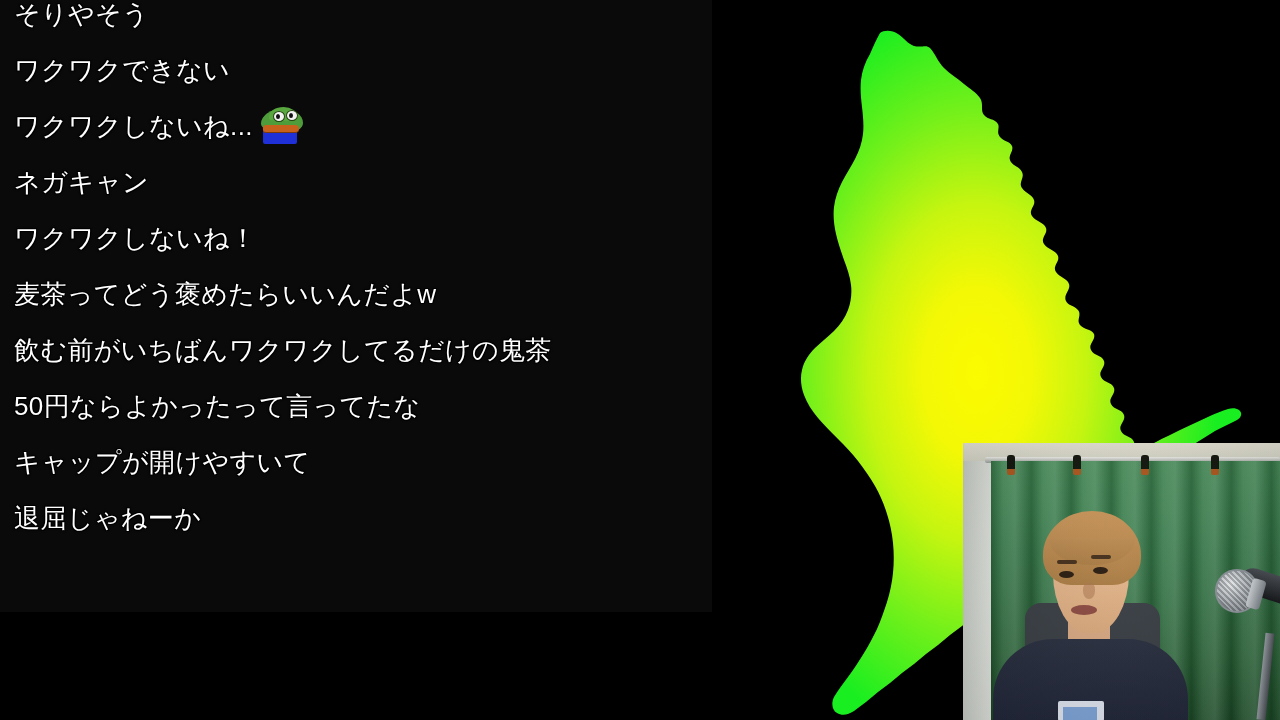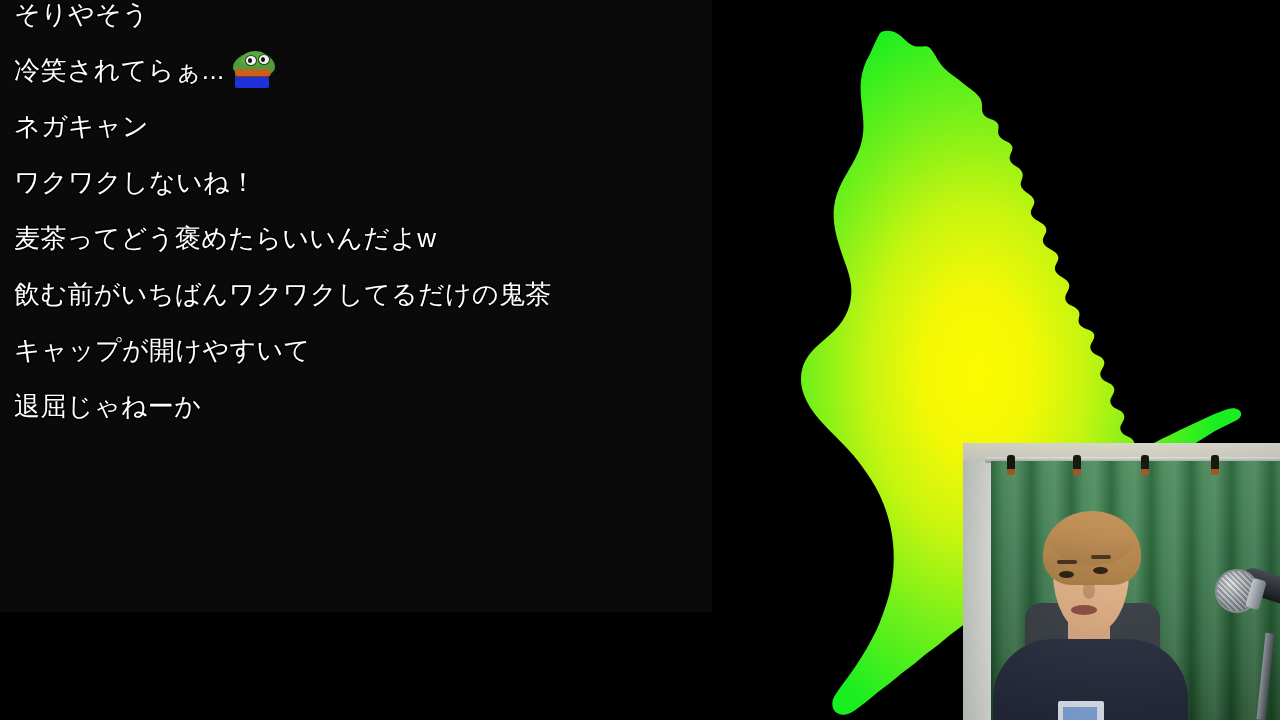--- a/index.html
+++ b/index.html
@@ -296,23 +296,26 @@
 <div id="stage">
 
   <div id="chat-panel">
     <div id="chat-list">
 
       <div class="chat-line">
         <span class="chat-text">そりやそう</span>
       </div>
 
 
-
-      <div class="chat-line">
-        <span class="chat-text">冷笑されてらぁ...</span>
+      <div class="chat-line">
+        <span class="chat-text">ワクワクできない</span>
+      </div>
+
+      <div class="chat-line">
+        <span class="chat-text">ワクワクしないね...</span>
         <span class="emote">
           <span class="pe-body"></span>
           <span class="pe-head"></span>
           <span class="pe-head2"></span>
           <span class="pe-mouth"></span>
           <span class="pe-eye l"></span>
           <span class="pe-eye r"></span>
           <span class="pe-pupil l"></span>
           <span class="pe-pupil r"></span>
         </span>
@@ -328,20 +331,23 @@
       </div>
 
       <div class="chat-line">
         <span class="chat-text">麦茶ってどう褒めたらいいんだよw</span>
       </div>
 
       <div class="chat-line">
         <span class="chat-text">飲む前がいちばんワクワクしてるだけの鬼茶</span>
       </div>
 
+      <div class="chat-line">
+        <span class="chat-text">50円ならよかったって言ってたな</span>
+      </div>
 
       <div class="chat-line">
         <span class="chat-text">キャップが開けやすいて</span>
       </div>
 
 
       <div class="chat-line">
         <span class="chat-text">退屈じゃねーか</span>
       </div>
 

